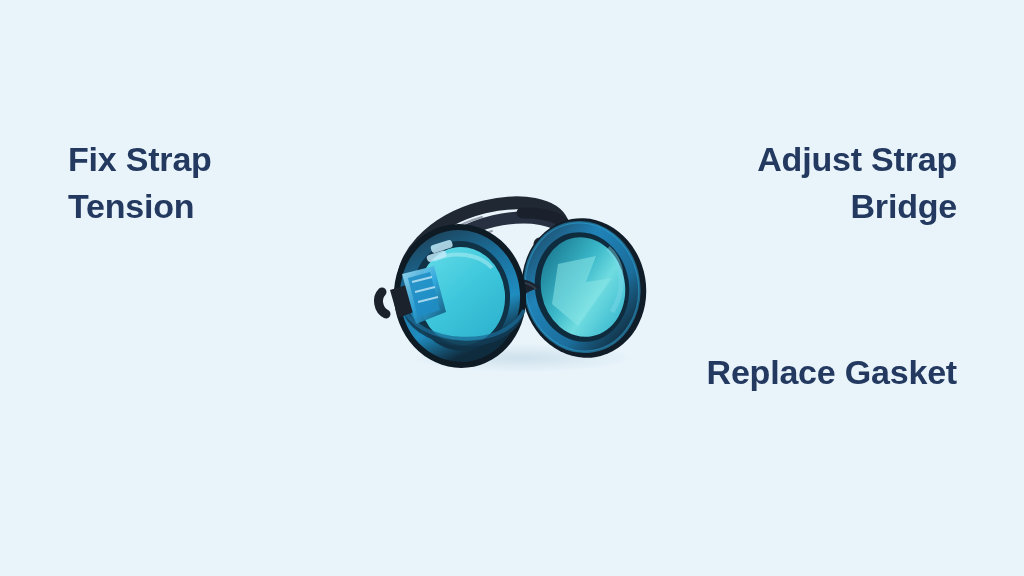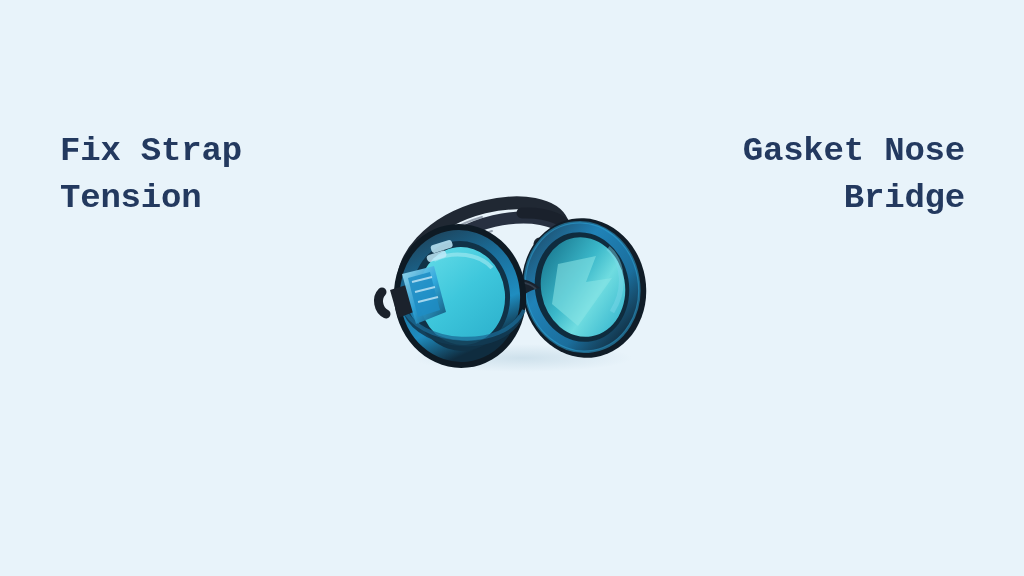--- a/index.html
+++ b/index.html
@@ -14,28 +14,28 @@
   }
   #canvas {
     position: relative;
     width: 1024px;
     height: 576px;
     background: #e8f3fa;
   }
 
   .label {
     position: absolute;
-    font-family: Liberation Mono, monospace;
+    font-family: Liberation Sans, sans-serif;
     font-weight: bold;
     font-size: 34px;
     line-height: 47px;
     color: #23395f;
     letter-spacing: -0.2px;
     white-space: pre-line;
-    margin: 0;
+    margin: 8px;
   }
   .label.left  { text-align: left; }
   .label.right { text-align: right; }
 
   #label-fix-strap-tension   { left: 60px;  top: 128px; width: 330px; }
   #label-adjust-nose-bridge  { right: 59px; top: 128px; width: 400px; }
   #label-clean-gasket-seal   { left: 60px;  top: 341px; width: 340px; }
   #label-replace-gasket      { right: 59px; top: 341px; width: 400px; }
 
   
@@ -49,24 +49,25 @@
   #goggles-image svg { display: block; width: 100%; height: 100%; }
 </style>
 </head>
 <body>
 
 <div id="canvas" style="background: rgb(232, 243, 250);">
 
   <p class="label left" id="label-fix-strap-tension">Fix Strap
 Tension</p>
 
-  <p class="label right" id="label-adjust-nose-bridge">Gasket Nose
+  <p class="label right" id="label-adjust-nose-bridge">Adjust Strap
 Bridge</p>
 
 
+  <p class="label right" id="label-replace-gasket">Replace Gasket</p>
 
   <div id="goggles-image">
     <svg viewBox="0 0 286 188" xmlns="http://www.w3.org/2000/svg">
       <defs>
         <linearGradient id="gLensL" x1="0.25" y1="0.1" x2="0.75" y2="0.95">
           <stop offset="0%" stop-color="#59d6e4"></stop>
           <stop offset="45%" stop-color="#3ec7dc"></stop>
           <stop offset="100%" stop-color="#2fb4cf"></stop>
         </linearGradient>
         <linearGradient id="gLensR" x1="0.15" y1="0.1" x2="0.9" y2="0.95">

